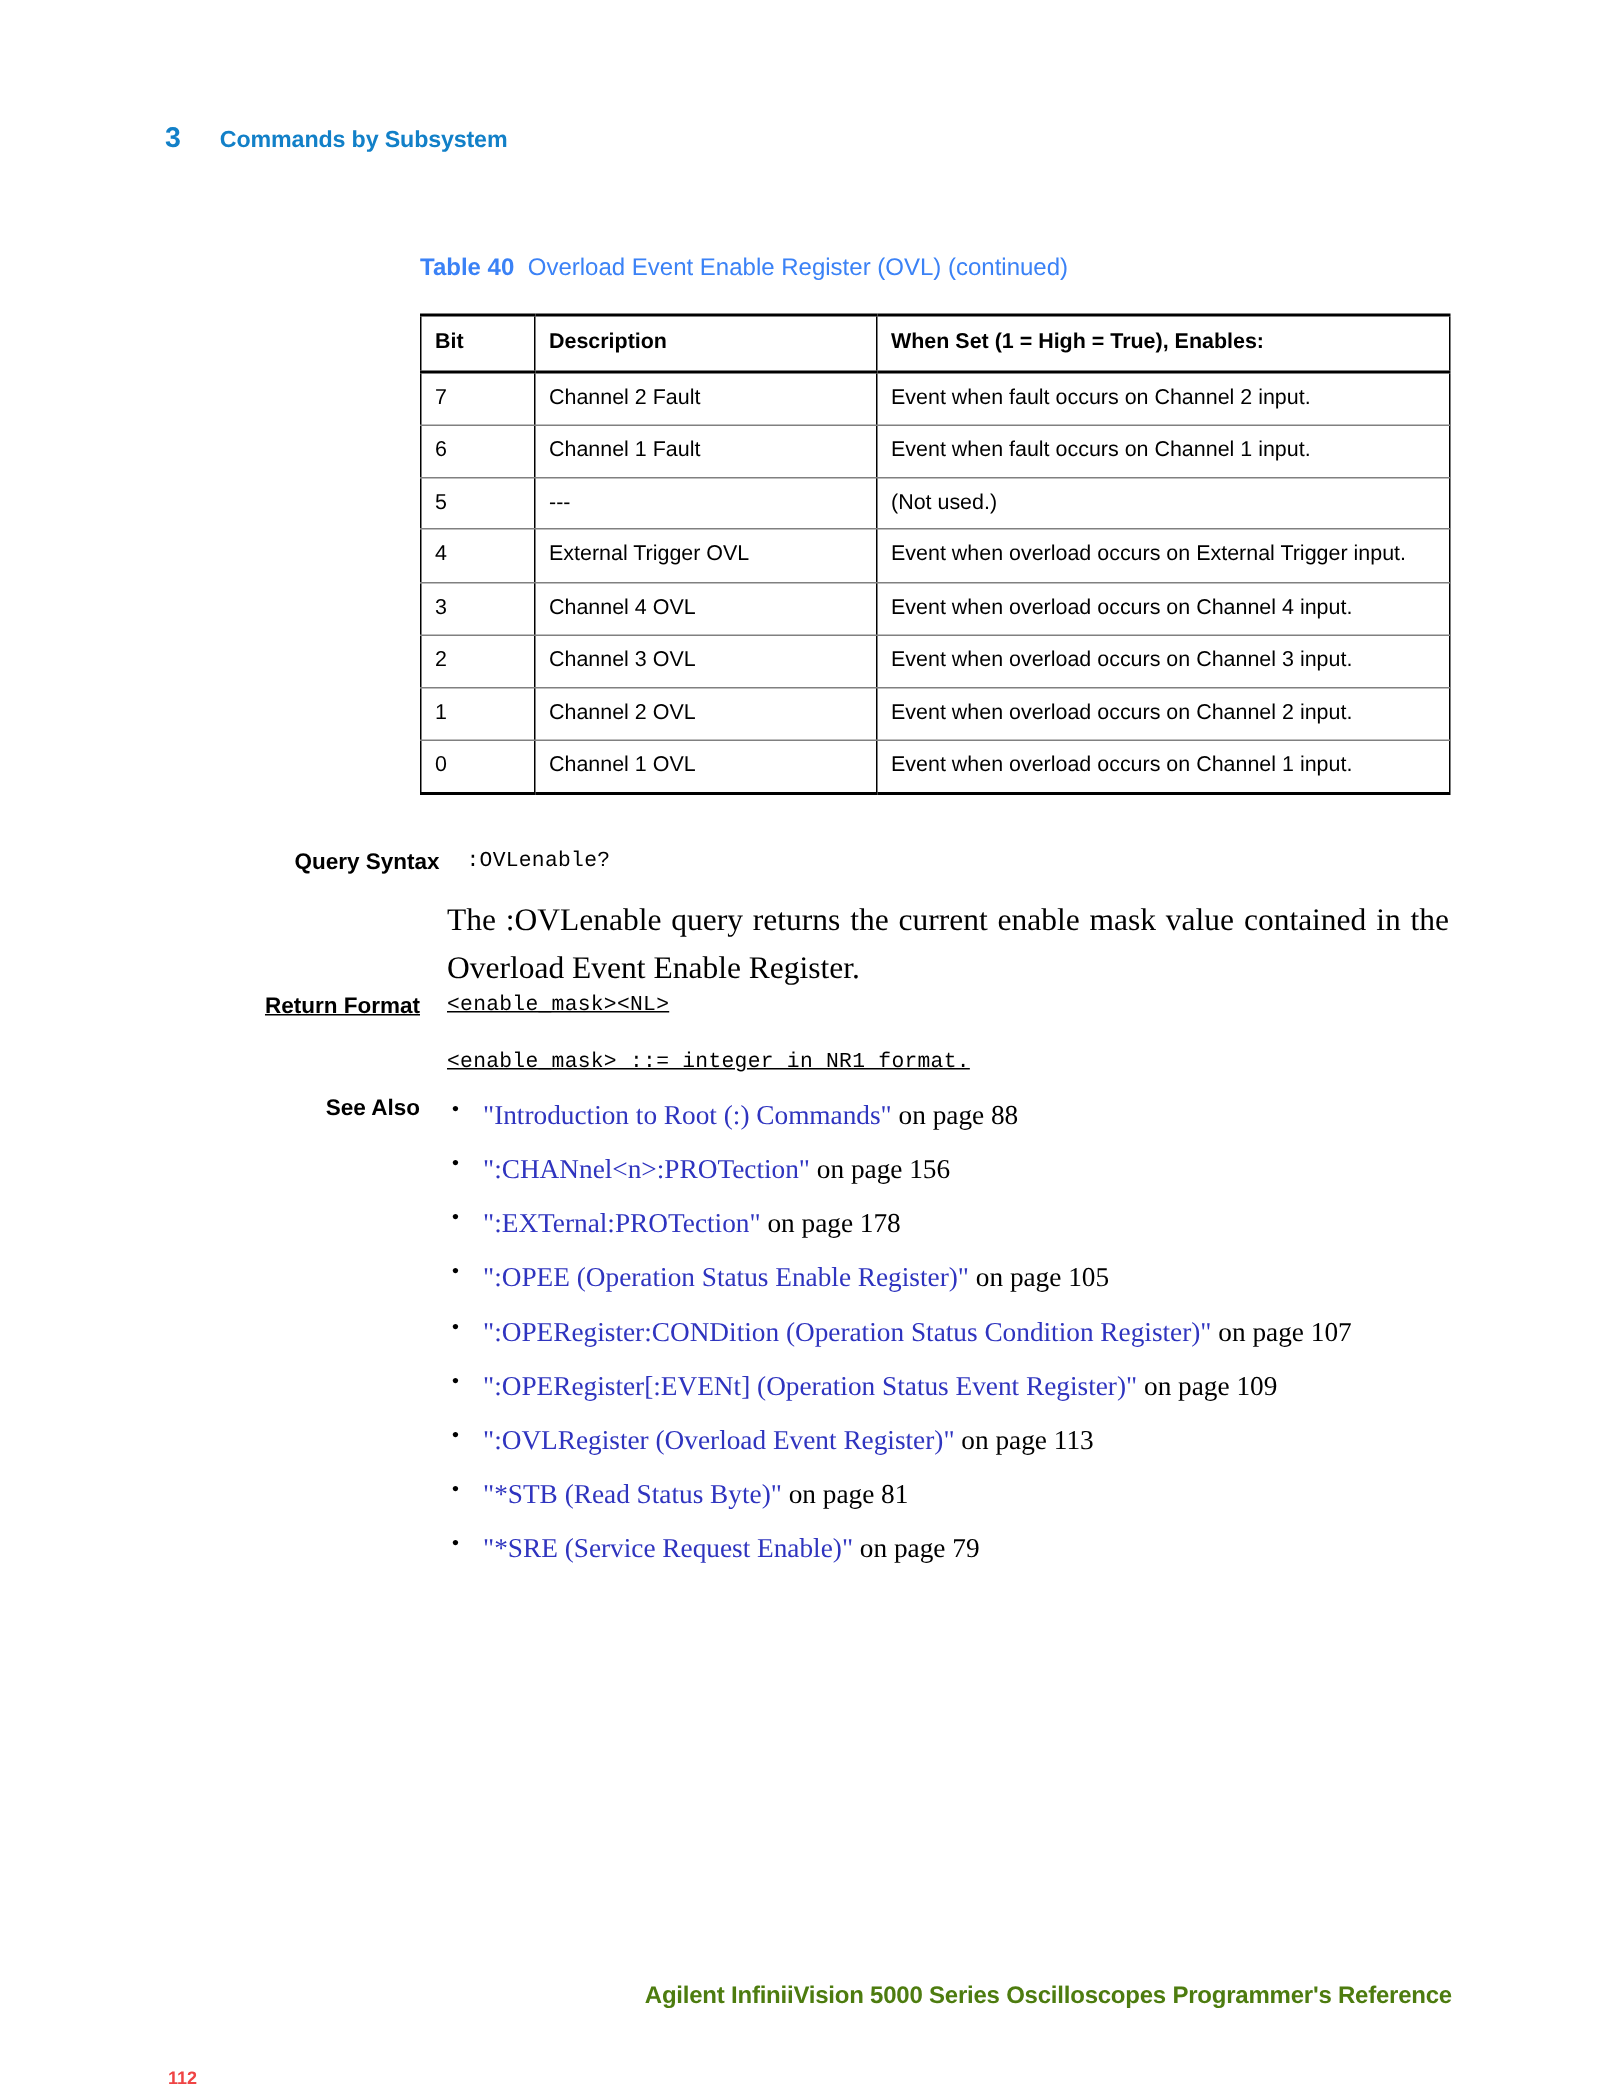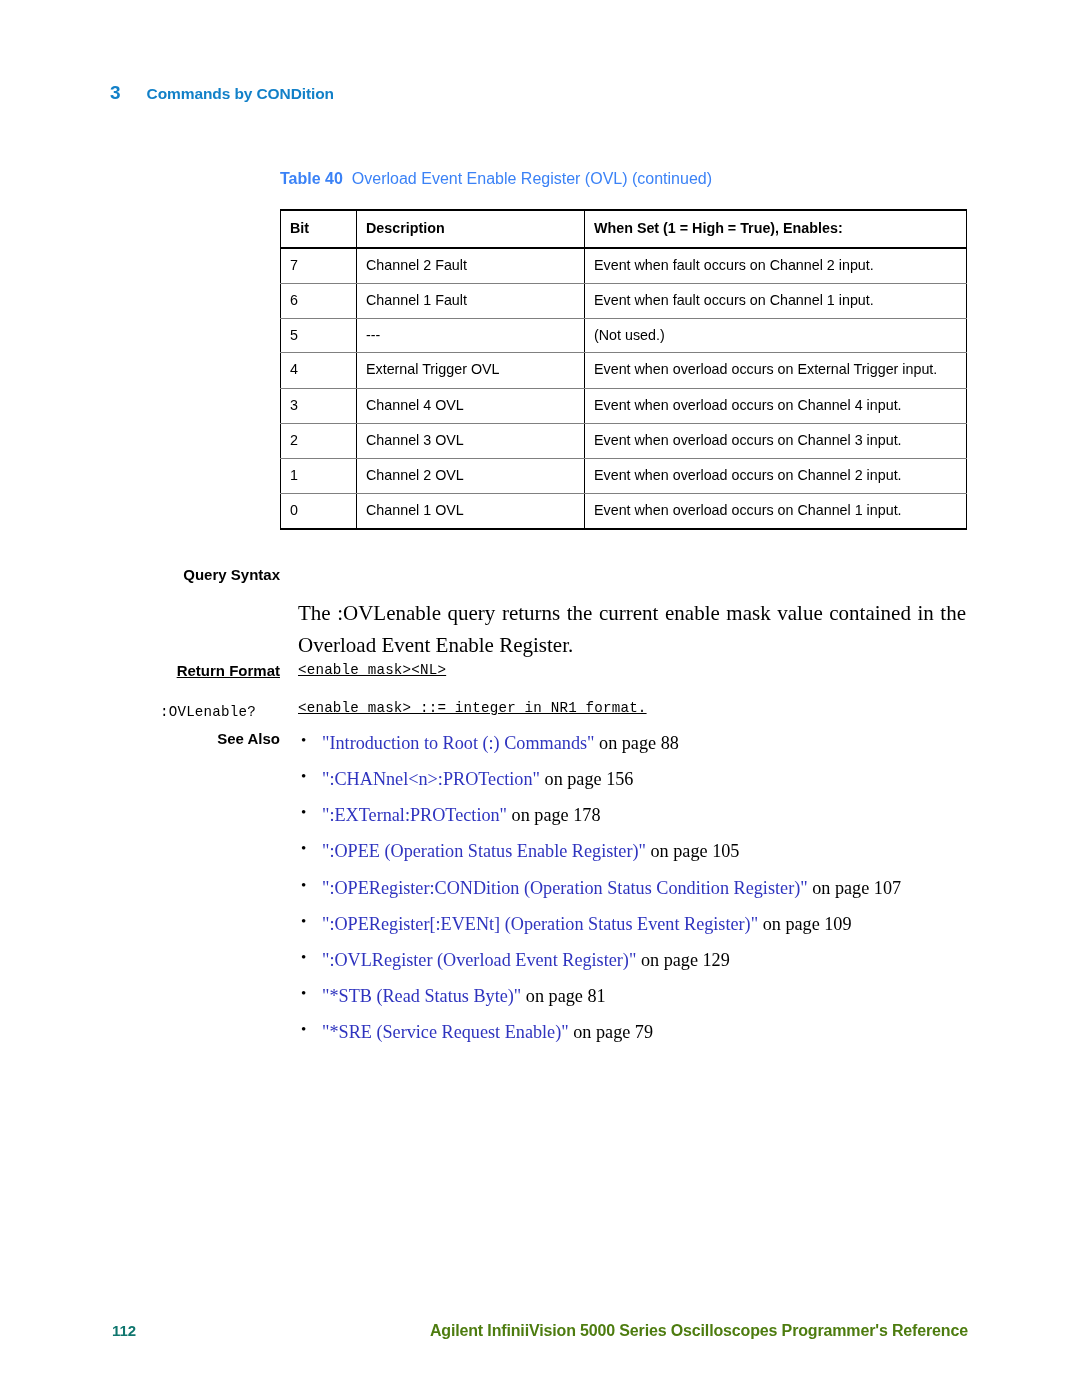--- a/index.html
+++ b/index.html
@@ -149,46 +149,46 @@
     font-size: 15px;
     color: #000;
   }
   .xref { color: #2f34bf; }
   .pgref { color: #000; }
 
   
   .foot-num {
     position: absolute;
     left: 112px;
-    top: 1322px;
-    font-family: "Liberation Sans", sans-serif;
-    font-weight: bold;
-    font-size: 15px;
-    color: #0f766e;
+    top: 1378px;
+    font-family: "Liberation Sans", sans-serif;
+    font-weight: bold;
+    font-size: 12px;
+    color: #ef4444;
   }
   .foot-title {
     position: absolute;
     right: 112px;
     top: 1322px;
     font-family: "Liberation Sans", sans-serif;
     font-weight: bold;
     font-size: 16px;
     color: #4d7c0f;
     letter-spacing: -0.15px;
     white-space: nowrap;
   }
 </style>
 </head>
 <body>
 
 <div class="page">
 
   <div class="run-head">
     <span class="chap-num">3</span>
-    <span class="chap-title">Commands by CONDition</span>
+    <span class="chap-title">Commands by Subsystem</span>
   </div>
 
   <div class="tbl-caption">
     <span class="lbl">Table 40</span><span class="txt">Overload Event Enable Register (OVL) (continued)</span>
   </div>
 
   <div class="tbl-wrap">
     <table class="reg">
       <colgroup>
         <col class="c-bit">
@@ -240,21 +240,21 @@
         </tr>
         <tr>
           <td>0</td>
           <td>Channel 1 OVL</td>
           <td>Event when overload occurs on Channel 1 input.</td>
         </tr>
       </tbody>
     </table>
   </div>
 
-  <div class="defrow" style="left:142px; top:566px; width:824px;flex-direction:column;">
+  <div class="defrow" style="left:155px; top:566px; width:824px;">
     <div class="gutter">Query Syntax</div>
     <div class="body">
       <div class="mono">:OVLenable?</div>
     </div>
   </div>
 
   <div class="defrow" style="left:142px; top:598px; width:824px;">
     <div class="gutter"></div>
     <div class="body">
       <div class="para">The :OVLenable query returns the current enable mask value contained in the Overload Event Enable Register.</div>
@@ -292,21 +292,21 @@
         <li>
           <span class="xref">":OPERegister:CONDition (Operation Status Condition Register)"</span>
           <span class="pgref">on page 107</span>
         </li>
         <li>
           <span class="xref">":OPERegister[:EVENt] (Operation Status Event Register)"</span>
           <span class="pgref">on page 109</span>
         </li>
         <li>
           <span class="xref">":OVLRegister (Overload Event Register)"</span>
-          <span class="pgref">on page 129</span>
+          <span class="pgref">on page 113</span>
         </li>
         <li>
           <span class="xref">"*STB (Read Status Byte)"</span>
           <span class="pgref">on page 81</span>
         </li>
         <li>
           <span class="xref">"*SRE (Service Request Enable)"</span>
           <span class="pgref">on page 79</span>
         </li>
       </ul>

